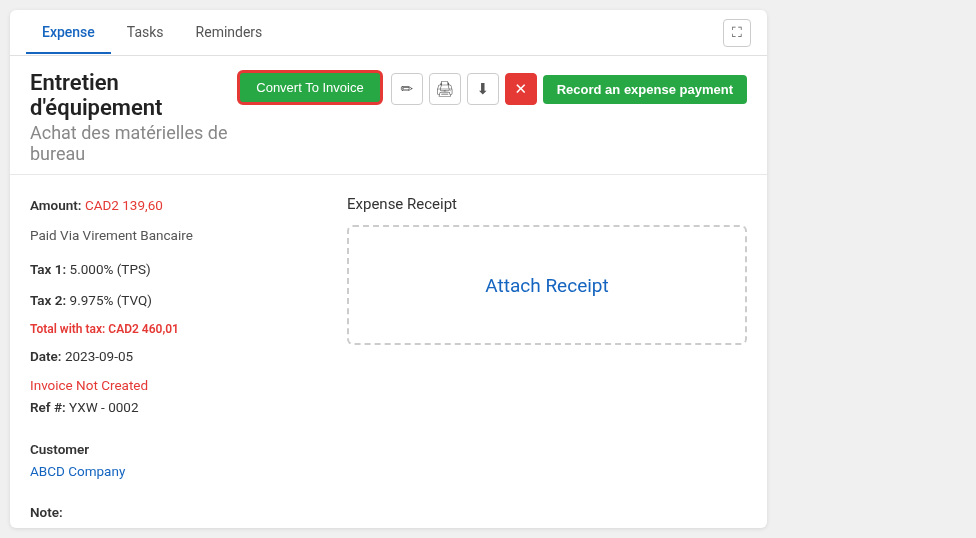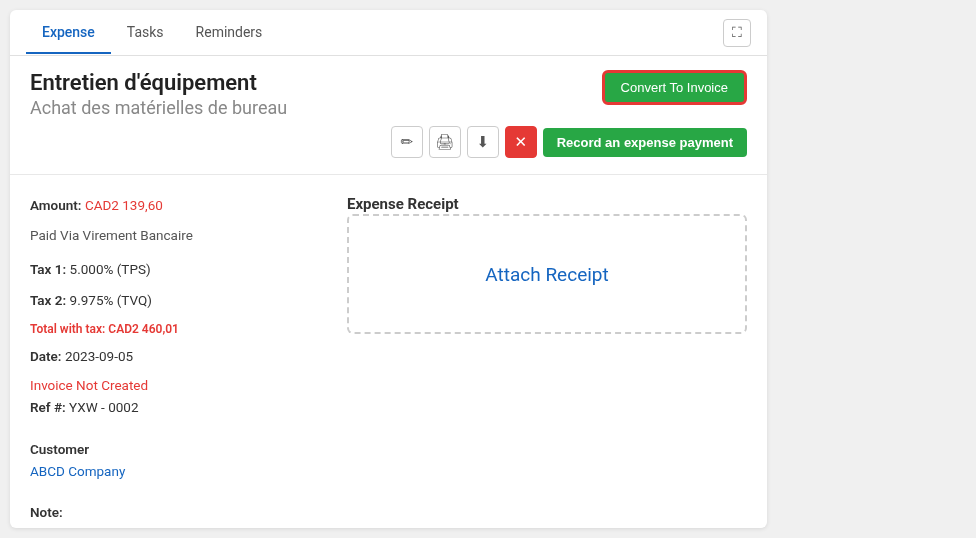--- a/index.html
+++ b/index.html
@@ -54,41 +54,41 @@
       align-items: center;
       justify-content: center;
       cursor: pointer;
       border: 1px solid #ccc;
       border-radius: 4px;
       color: #555;
       font-size: 14px;
     }
     
     .header-section {
-      padding: 14px 20px 16px 20px;
+      padding: 14px 20px 10px 20px;
       display: flex;
       align-items: flex-start;
       justify-content: space-between;
       border-bottom: 1px solid #e8e8e8;
     }
     .header-left h1 {
       font-size: 22px;
       font-weight: 600;
       color: #222;
       margin-bottom: 2px;
     }
     .header-left .subtitle {
       font-size: 18px;
       color: #888;
     }
     .header-right {
       display: flex;
-      flex-direction: column;
+      flex-direction: row;
       align-items: flex-end;
-      gap: 21px;
+      gap: 8px;
     }
     .btn-convert {
       background: #28a745;
       color: #fff;
       border: 3px solid #e53935;
       border-radius: 6px;
       padding: 7px 16px;
       font-size: 13px;
       font-weight: 500;
       cursor: pointer;
@@ -166,23 +166,23 @@
       margin-bottom: 10px;
       font-size: 12px;
     }
     .invoice-status {
       color: #e53935;
       margin-bottom: 4px;
       font-size: 13.5px;
     }
     .section-label {
       font-size: 15px;
-      font-weight: 700;
+      font-weight: 400;
       color: #333;
-      margin-bottom: 1px;
+      margin-bottom: 12px;
     }
     .receipt-box {
       border: 2px dashed #ccc;
       border-radius: 6px;
       height: 120px;
       display: flex;
       align-items: center;
       justify-content: center;
       cursor: pointer;
     }

